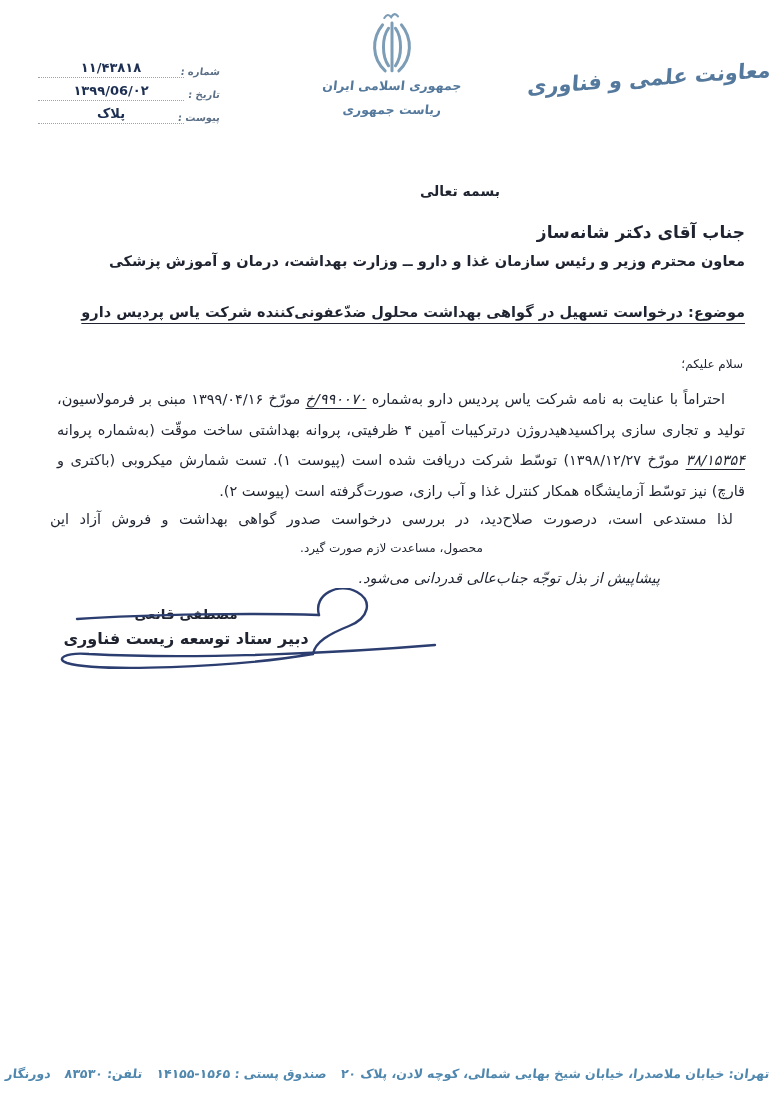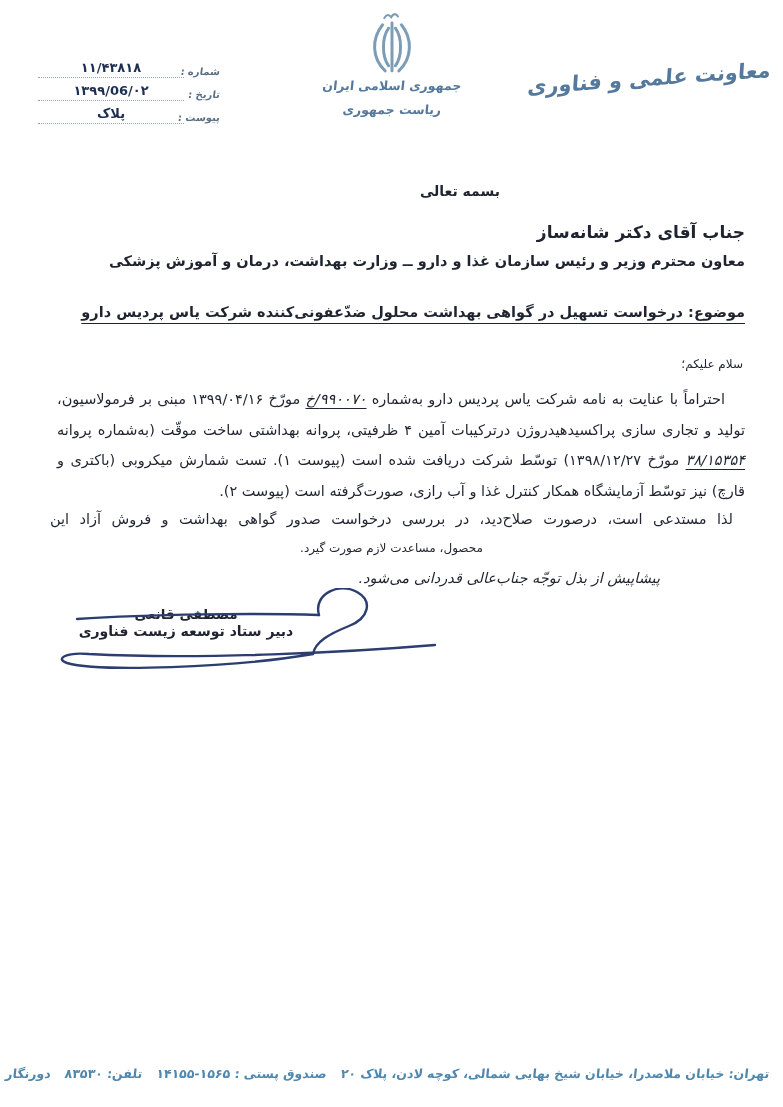--- a/index.html
+++ b/index.html
@@ -93,21 +93,21 @@
   .closing{
     position:absolute;top:570px;right:123px;
     font-size:14.5px;white-space:nowrap;font-style:italic;
   }
   
   .signature-block{
     position:absolute;top:598px;left:55px;width:262px;
     text-align:center;
   }
   .sig-name{font-size:13.5px;font-weight:bold;margin-top:8px;}
-  .sig-title{font-size:14px;font-weight:bold;margin-top:1px;white-space:nowrap;}
+  .sig-title{font-size:16px;font-weight:bold;margin-top:7px;white-space:nowrap;}
   .sig-strokes{
     position:absolute;top:-10px;left:-4px;width:392px;height:84px;
     pointer-events:none;
   }
   
   .footer{
     position:absolute;left:16px;right:14px;bottom:26px;
     display:flex;flex-direction:row;justify-content:space-between;
     align-items:center;direction:rtl;
   }

